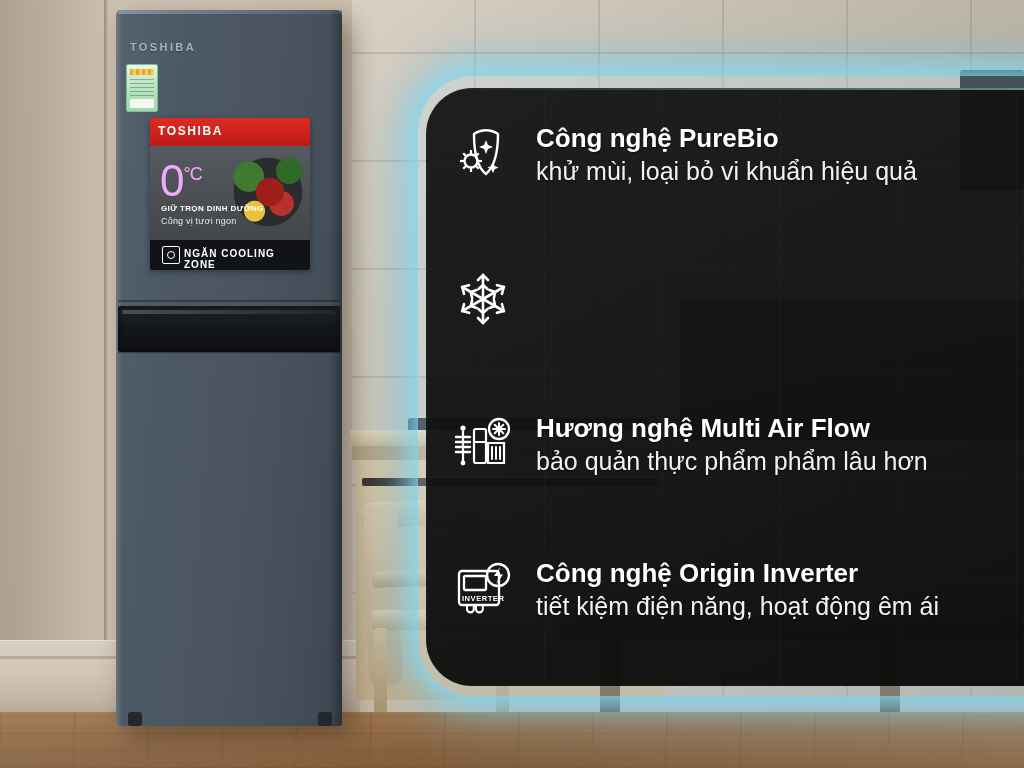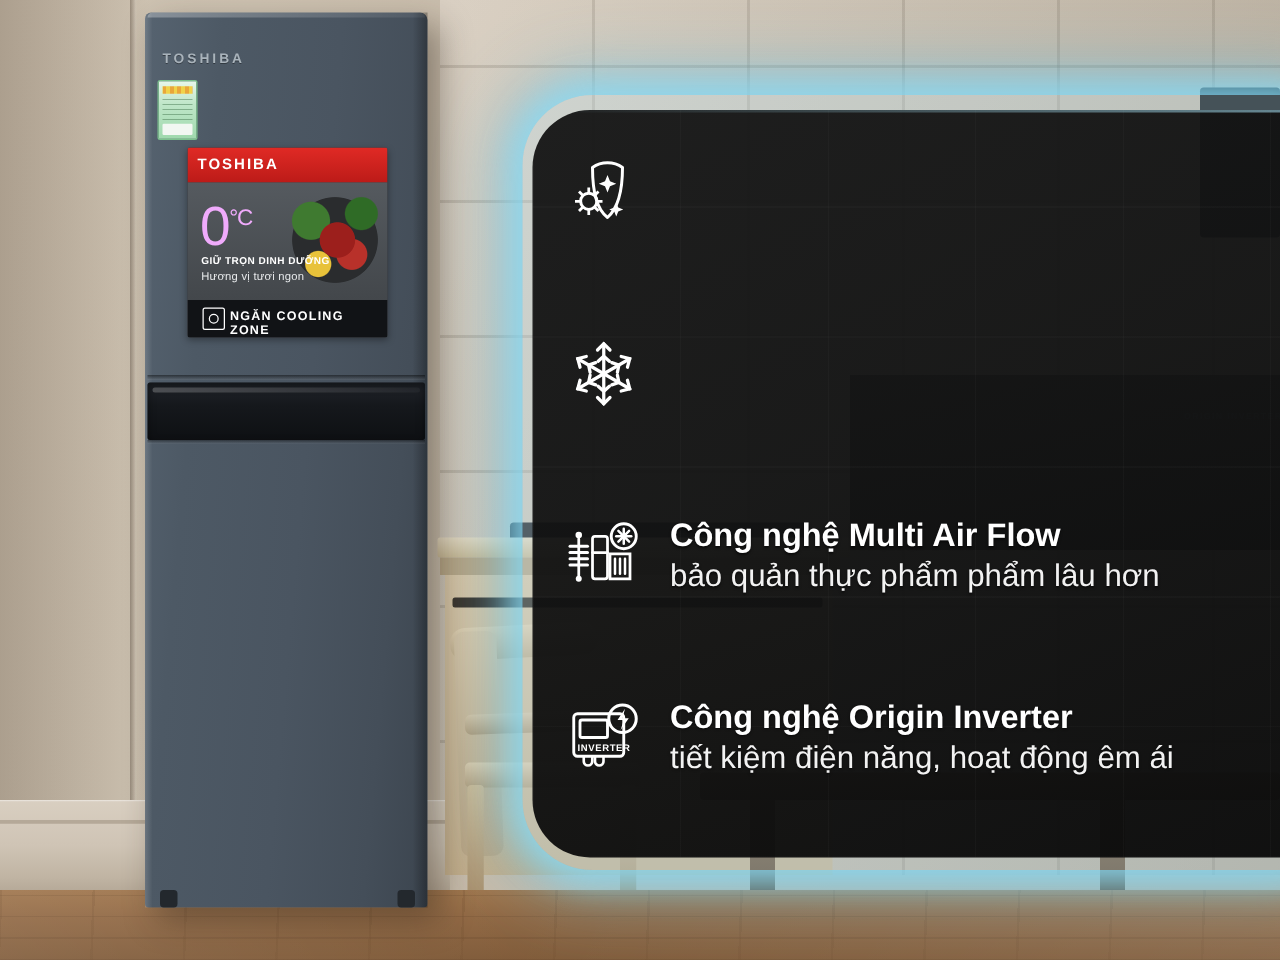--- a/index.html
+++ b/index.html
@@ -201,21 +201,21 @@
 
   <div class="sticker">
     <div class="st-red"></div>
     <div class="st-red-label">TOSHIBA</div>
     <div class="st-body"></div>
     <div class="st-food"></div>
     <div class="st-temp">
       <span>0</span><sup>°C</sup>
     </div>
     <div class="st-line1">GIỮ TRỌN DINH DƯỠNG</div>
-    <div class="st-line2">Hương vị tươi ngon</div>
+    <div class="st-line2">Công vị tươi ngon</div>
     <div class="st-black"></div>
     <div class="st-black-ico"></div>
     <div class="st-black-label">NGĂN COOLING ZONE</div>
   </div>
 
   <div class="door-split"></div>
   <div class="handle-strip"></div>
   <div class="handle-hi"></div>
   <div class="origin-badge">ORIGIN INVERTER</div>
   <div class="door-split2"></div>
@@ -241,20 +241,24 @@
             <line x1="3" y1="37" x2="7.5" y2="37"></line>
               <line x1="20.5" y1="37" x2="25" y2="37"></line>
             <line x1="6.2" y1="29.2" x2="9.4" y2="32.4"></line>
               <line x1="18.6" y1="41.6" x2="21.8" y2="44.8"></line>
             <line x1="21.8" y1="29.2" x2="18.6" y2="32.4"></line>
               <line x1="9.4" y1="41.6" x2="6.2" y2="44.8"></line>
           </g>
           <path d="M29 16 l2 5 5 2 -5 2 -2 5 -2-5 -5-2 5-2 z" fill="#fff" stroke="none"></path>
           <path d="M36 38 l1.6 4 4 1.6 -4 1.6 -1.6 4 -1.6-4 -4-1.6 4-1.6 z" fill="#fff" stroke="none"></path>
         </svg>
+      </div>
+      <div class="ftext">
+        <div class="ftitle">Công nghệ PureBio</div>
+        <div class="fsub">khử mùi, loại bỏ vi khuẩn hiệu quả</div>
       </div>
     </div>
 
     <div class="feature f2">
       <div class="ficon">
         <svg width="54" height="56" viewBox="0 0 54 56" fill="none" stroke="#fff" stroke-width="2.6" stroke-linecap="round">
           <g transform="translate(27,28)">
             <g>
               <line x1="0" y1="-24" x2="0" y2="24"></line>
               <path d="M-5 -19 L0 -24 L5 -19 M-5 19 L0 24 L5 19"></path>
@@ -298,21 +302,21 @@
           <circle cx="45" cy="14" r="10" stroke-width="2.3"></circle>
           <g stroke-width="2" transform="translate(45,14)">
             <line x1="0" y1="-6" x2="0" y2="6"></line>
             <line x1="-6" y1="0" x2="6" y2="0"></line>
             <line x1="-4.3" y1="-4.3" x2="4.3" y2="4.3"></line>
             <line x1="4.3" y1="-4.3" x2="-4.3" y2="4.3"></line>
           </g>
         </svg>
       </div>
       <div class="ftext">
-        <div class="ftitle">Công nghệ Multi Air Flow</div>
+        <div class="ftitle">Hương nghệ Multi Air Flow</div>
         <div class="fsub">bảo quản thực phẩm phẩm lâu hơn</div>
       </div>
     </div>
 
     <div class="feature f4">
       <div class="ficon">
         <svg width="58" height="56" viewBox="0 0 58 56" fill="none" stroke="#fff" stroke-width="2.3">
           <rect x="5" y="10" width="40" height="34" rx="3"></rect>
           <rect x="10" y="15" width="22" height="14" rx="1.5"></rect>
           <text x="8" y="40" font-family="Liberation Sans, sans-serif" font-size="7.6" font-weight="700" fill="#fff" stroke="none" letter-spacing="0.5">INVERTER</text>

